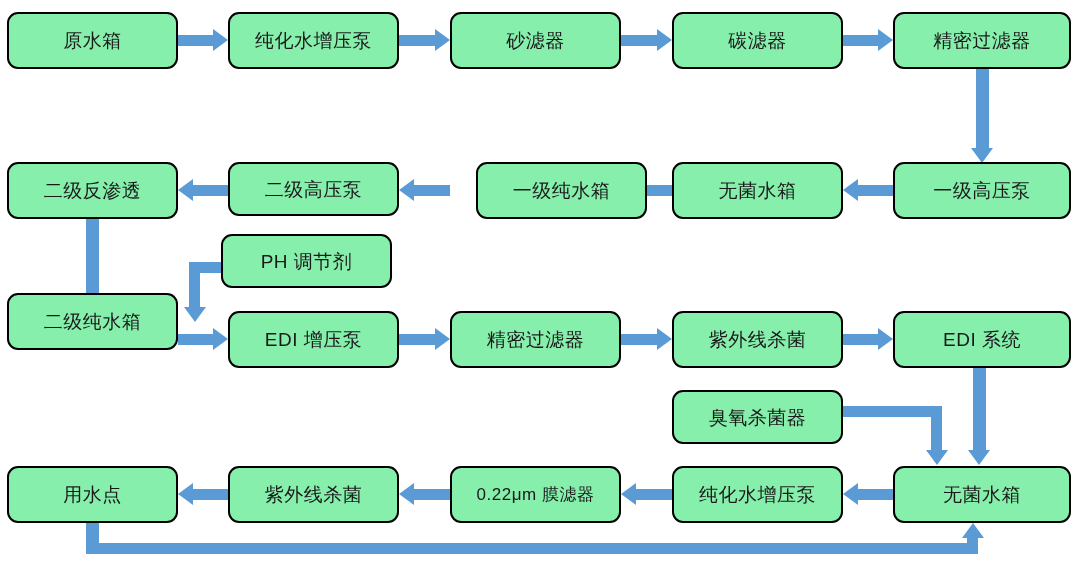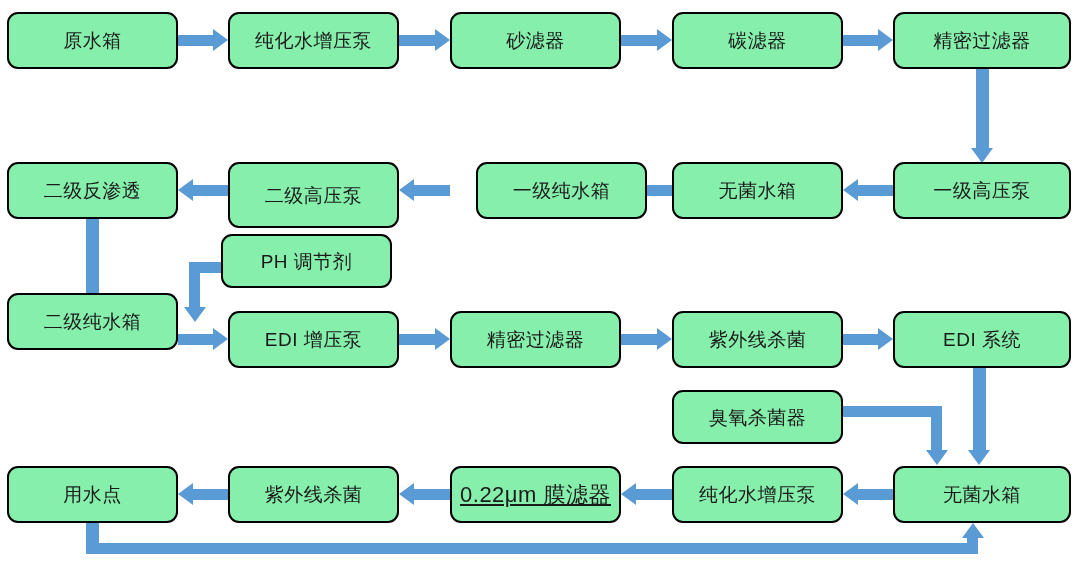--- a/index.html
+++ b/index.html
@@ -19,21 +19,21 @@
     border:2.4px solid #000000;
     border-radius:11px;
     display:flex;align-items:center;justify-content:center;
     font-size:19px;
     color:#1a1a1a;
     letter-spacing:.5px;
     line-height:1;
     white-space:nowrap;
     z-index:3;
   }
-  .node.small{font-size:22px;text-decoration:underline;}
+  .node.small{font-size:17px;}
 
   
   .seg{position:absolute;background:#5b9bd5;z-index:1;}
   .seg.h{height:11px;}
   .seg.v{width:11px;}
 
   
   .head{position:absolute;width:0;height:0;z-index:2;}
   .head.right{
     border-top:11px solid transparent;
@@ -76,21 +76,21 @@
   <div class="seg h" style="left:621px;top:35px;width:36px;"></div>
   <div class="head right" style="left:657px;top:29px;"></div>
 
   <div class="seg h" style="left:843px;top:35px;width:35px;"></div>
   <div class="head right" style="left:878px;top:29px;"></div>
 
   <div class="seg v" style="left:976px;top:69px;width:13px;height:79px;"></div>
   <div class="head down" style="left:971px;top:148px;"></div>
 
   <div class="node" style="left:7px;top:162px;width:171px;height:57px;">二级反渗透</div>
-  <div class="node" style="left:228px;top:162px;width:171px;height:66px;">二级高压泵</div>
+  <div class="node" style="left:228px;top:162px;width:171px;height:54px;">二级高压泵</div>
   <div class="node" style="left:476px;top:162px;width:171px;height:57px;">一级纯水箱</div>
   <div class="node" style="left:672px;top:162px;width:171px;height:57px;">无菌水箱</div>
   <div class="node" style="left:893px;top:162px;width:178px;height:57px;">一级高压泵</div>
 
   <div class="seg h" style="left:858px;top:185px;width:35px;"></div>
   <div class="head left" style="left:843px;top:179px;"></div>
 
   <div class="seg h" style="left:636px;top:185px;width:36px;"></div>
   <div class="head left" style="left:621px;top:179px;"></div>
 

